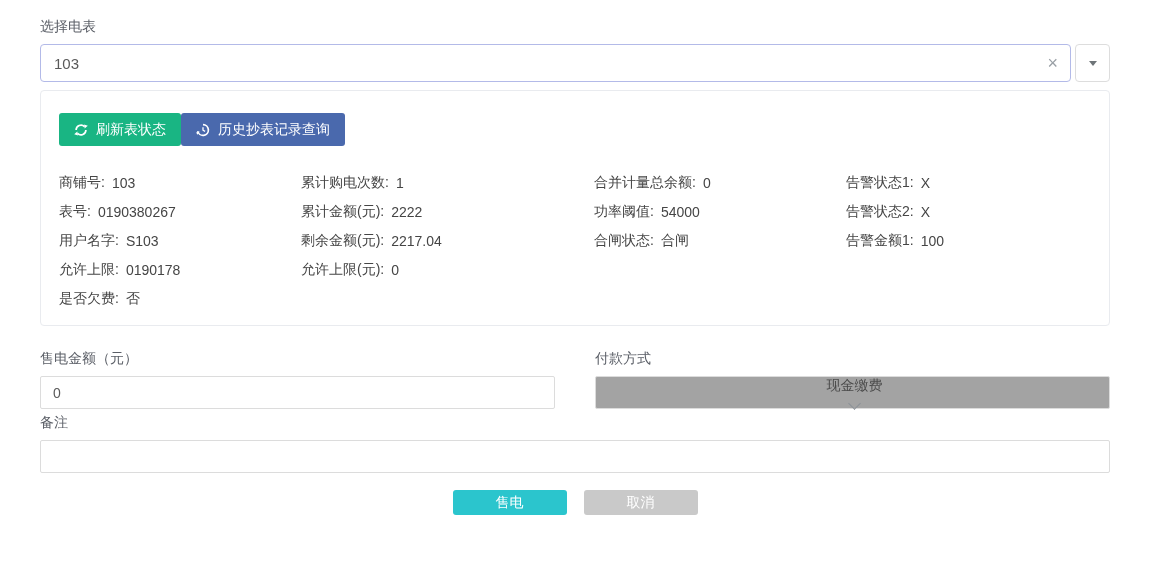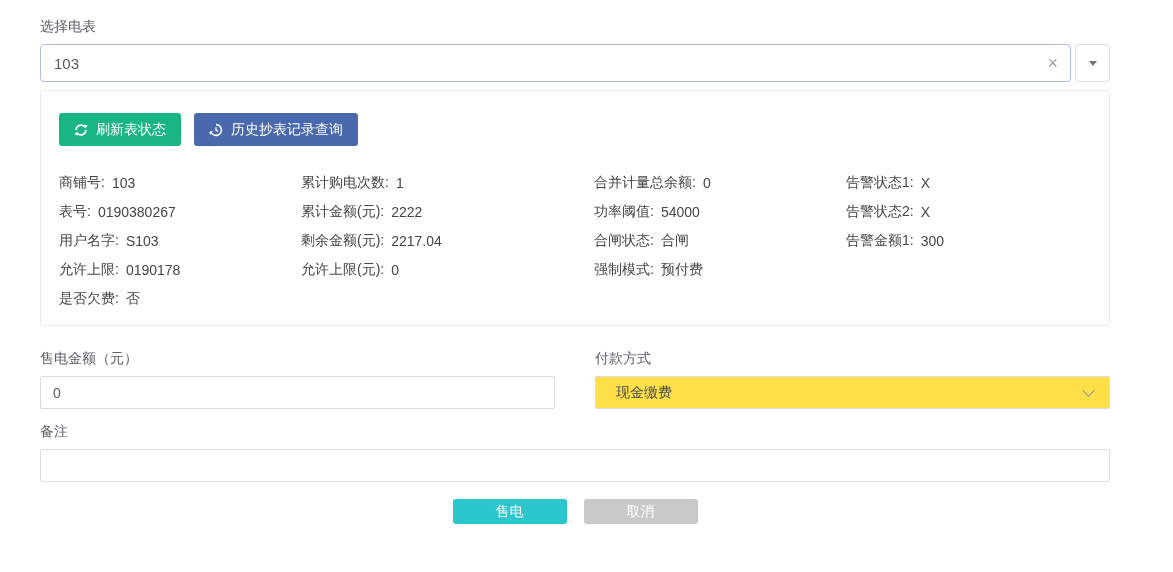--- a/index.html
+++ b/index.html
@@ -37,21 +37,21 @@
     border-left: 4px solid transparent; border-right: 4px solid transparent;
     border-top: 5px solid #6e7478;
   }
 
   
   .panel {
     margin-top: 8px; margin-bottom: 24px;
     border: 1px solid #e9ebef; border-radius: 4px;
     padding: 22px 18px 12px 18px;
   }
-  .btn-row { display: flex; gap: 13px; margin-bottom: 22px; }
+  .btn-row { display: flex; margin-bottom: 22px; }
   .btn {
     display: inline-flex; align-items: center; gap: 8px;
     height: 33px; padding: 0 15px; border: none; border-radius: 3px;
     color: #ffffff; font-size: 14px; cursor: pointer; font-family: inherit;
   }
   .btn-refresh { background: #19b583; }
   .btn-history { background: #4a69ad; }
   .btn .ico { display: inline-flex; }
 
   .info-grid { display: grid; grid-template-columns: 242px 293px 252px 1fr; }
@@ -65,28 +65,28 @@
   .form-col { flex: 1; min-width: 0; }
   .text-input {
     width: 100%; height: 33px;
     border: 1px solid #dcdcdc; border-radius: 2px;
     padding: 0 12px; font-size: 14px; color: #5a5a5a;
     outline: none; font-family: inherit; background: #fff;
   }
   .select-box {
     height: 33px; border: 1px solid #dcdcdc; border-radius: 2px;
     display: flex; align-items: center; justify-content: space-between;
-    padding: 0 16px 0 20px; color: #4a4a4a; cursor: pointer; background: #fde047;
+    padding: 0 16px 0 20px; color: #4a4a4a; cursor: pointer; background: #a3a3a3; flex-direction: column;
   }
   .chevron {
     width: 9px; height: 9px; margin-top: -4px;
     border-right: 1.4px solid #8a9097; border-bottom: 1.4px solid #8a9097;
     transform: rotate(45deg);
   }
-  .remark-block { margin-top: 14px; }
+  .remark-block { margin-top: 5px; }
 
   
   .footer { display: flex; justify-content: center; gap: 17px; margin-top: 17px; }
   .footer-btn {
     width: 114px; height: 25px; border: none; border-radius: 3px;
     color: #ffffff; font-size: 14px; cursor: pointer; font-family: inherit;
   }
   .btn-sell { background: #2bc5cd; }
   .btn-cancel { background: #c9c9c9; }
 </style>
@@ -177,37 +177,33 @@
             <span class="info-value">0</span>
           </div>
           <div class="info-item">
             <span class="info-label">功率阈值:</span>
             <span class="info-value">54000</span>
           </div>
           <div class="info-item">
             <span class="info-label">合闸状态:</span>
             <span class="info-value">合闸</span>
           </div>
-          <div class="info-item">
-            <span class="info-label">强制模式:</span>
-            <span class="info-value">预付费</span>
-          </div>
         </div>
         <div class="info-col">
           <div class="info-item">
             <span class="info-label">告警状态1:</span>
             <span class="info-value">X</span>
           </div>
           <div class="info-item">
             <span class="info-label">告警状态2:</span>
             <span class="info-value">X</span>
           </div>
           <div class="info-item">
             <span class="info-label">告警金额1:</span>
-            <span class="info-value">300</span>
+            <span class="info-value">100</span>
           </div>
         </div>
       </div>
   </div>
 
   <div class="form-row">
     <div class="form-col">
       <div class="field-label">售电金额（元）</div>
       <input class="text-input" type="text" value="0" style="">
     </div>

